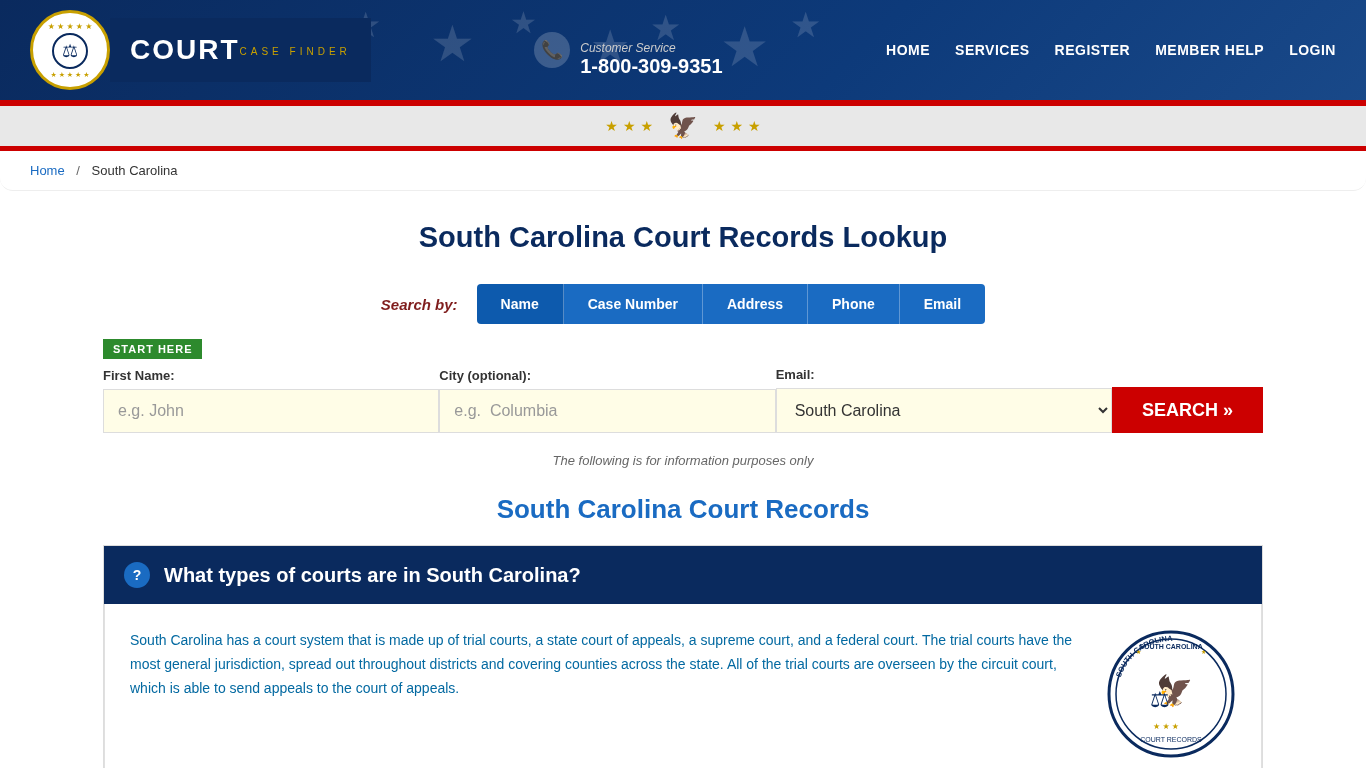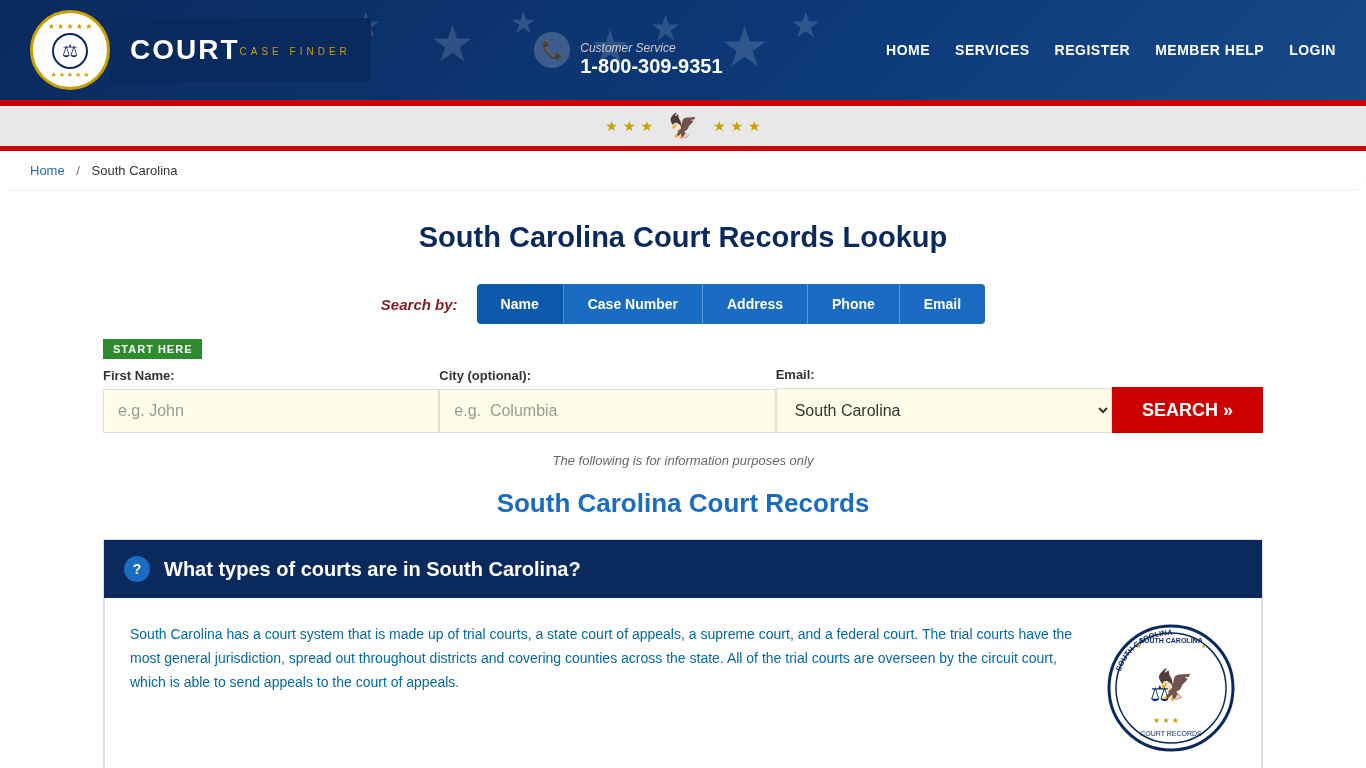--- a/index.html
+++ b/index.html
@@ -276,21 +276,21 @@
       height: 46px;
     }
 
     
     .info-text {
       text-align: center;
       font-style: italic;
       color: #666;
       font-size: 13px;
       margin-top: 15px;
-      margin-bottom: 20px;
+      margin-bottom: 26px;
     }
 
     
     .section-title {
       text-align: center;
       font-size: 26px;
       font-weight: bold;
       color: #1a6bc2;
       margin-bottom: 20px;
     }

